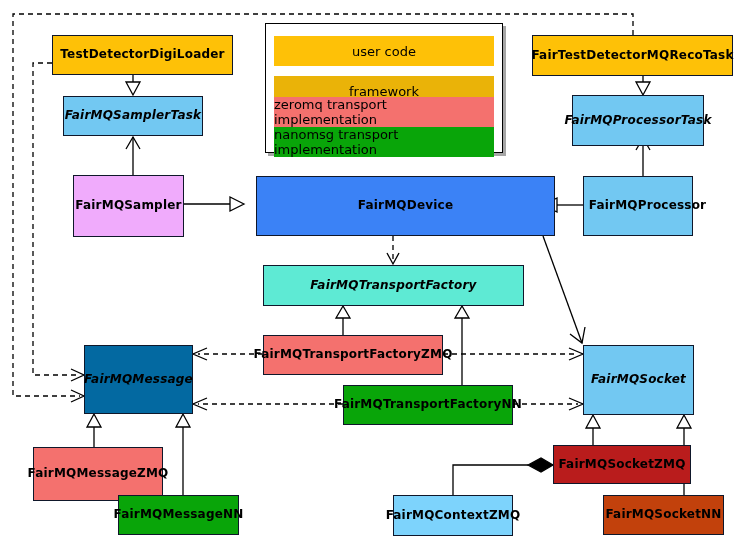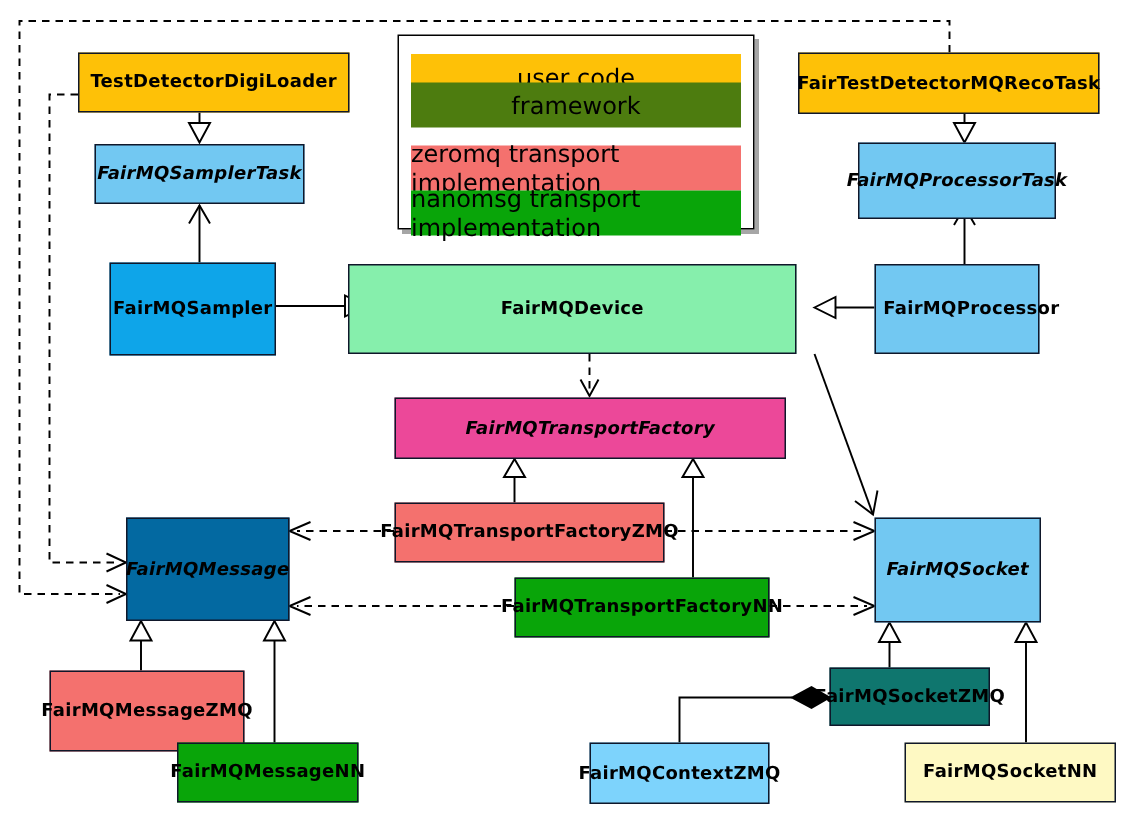--- a/index.html
+++ b/index.html
@@ -15,21 +15,21 @@
   }
   .node.abstract{font-style:italic;}
   #legend{
     position:absolute;z-index:2;left:265px;top:23px;width:238px;height:130px;
     background:#fff;border:1.5px solid #000;box-sizing:border-box;
     box-shadow:3px 3px 0 rgba(0,0,0,0.35);
   }
   .legend-bar{
     position:absolute;left:8px;width:220px;height:30px;
     display:flex;align-items:center;justify-content:center;
-    font-size:16px;font-weight:normal;color:#000;
+    font-size:13px;font-weight:normal;color:#000;
   }
 </style>
 </head>
 <body>
 
 <div id="canvas">
 
   <svg id="wires" width="748" height="549" viewBox="0 0 748 549">
     <g stroke="#000" stroke-width="1.3" fill="none">
 
@@ -137,48 +137,48 @@
         <polyline points="453,495 453,465 528,465"></polyline>
         <polygon points="528,465 541,458 553,465 541,472" fill="#000"></polygon>
       </g>
     </g>
   </svg>
 
   <div id="legend">
     <div class="legend-bar" style="top: 12px; background: rgb(254, 193, 7);">
         <span>user code</span>
       </div>
-    <div class="legend-bar" style="top: 31px; background: #4d7c0f;">
+    <div class="legend-bar" style="top: 52px; background: #eab308;">
         <span>framework</span>
       </div>
     <div class="legend-bar" style="top: 73px; background: rgb(244, 113, 110);">
         <span>zeromq transport implementation</span>
       </div>
     <div class="legend-bar" style="top: 103px; background: rgb(9, 165, 9);">
         <span>nanomsg transport implementation</span>
       </div>
   </div>
 
   <div class="node" style="left: 52px; top: 35px; width: 181px; height: 40px; background: rgb(254, 193, 7);">TestDetectorDigiLoader</div>
   <div class="node abstract" style="left: 63px; top: 96px; width: 140px; height: 40px; background: rgb(114, 200, 242);">FairMQSamplerTask</div>
 
   <div class="node" style="left: 532px; top: 35px; width: 201px; height: 41px; background: rgb(254, 193, 7);">FairTestDetectorMQRecoTask</div>
   <div class="node abstract" style="left: 572px; top: 95px; width: 132px; height: 51px; background: rgb(114, 200, 242);">FairMQProcessorTask</div>
 
-  <div class="node" style="left: 73px; top: 175px; width: 111px; height: 62px; background: #0ea5e9;">FairMQSampler</div>
-  <div class="node" style="left: 232px; top: 176px; width: 299px; height: 60px; background: #86efac;">FairMQDevice</div>
+  <div class="node" style="left: 73px; top: 175px; width: 111px; height: 62px; background: #f0abfc;">FairMQSampler</div>
+  <div class="node" style="left: 256px; top: 176px; width: 299px; height: 60px; background: #3b82f6;">FairMQDevice</div>
   <div class="node" style="left: 583px; top: 176px; width: 110px; height: 60px; background: rgb(114, 200, 242); padding-left: 19px;">FairMQProcessor</div>
 
-  <div class="node abstract" style="left: 263px; top: 265px; width: 261px; height: 41px; background: #ec4899;">FairMQTransportFactory</div>
+  <div class="node abstract" style="left: 263px; top: 265px; width: 261px; height: 41px; background: #5eead4;">FairMQTransportFactory</div>
   <div class="node abstract" style="left: 84px; top: 345px; width: 109px; height: 69px; background: #0369a1;">FairMQMessage</div>
   <div class="node abstract" style="left: 583px; top: 345px; width: 111px; height: 70px; background: rgb(114, 200, 242);">FairMQSocket</div>
 
   <div class="node" style="left: 263px; top: 335px; width: 180px; height: 40px; background: rgb(244, 113, 110);">FairMQTransportFactoryZMQ</div>
   <div class="node" style="left: 343px; top: 385px; width: 170px; height: 40px; background: rgb(9, 165, 9);">FairMQTransportFactoryNN</div>
 
   <div class="node" style="left: 33px; top: 447px; width: 130px; height: 54px; background: rgb(244, 113, 110);">FairMQMessageZMQ</div>
   <div class="node" style="left: 118px; top: 495px; width: 121px; height: 40px; background: rgb(9, 165, 9);">FairMQMessageNN</div>
 
   <div class="node" style="left: 393px; top: 495px; width: 120px; height: 41px; background: #7dd3fc;">FairMQContextZMQ</div>
-  <div class="node" style="left: 553px; top: 445px; width: 107px; height: 39px; background: #0f766e;">FairMQSocketZMQ</div>
-  <div class="node" style="left: 603px; top: 495px; width: 141px; height: 40px; background: #fef9c3;">FairMQSocketNN</div>
+  <div class="node" style="left: 553px; top: 445px; width: 138px; height: 39px; background: #b91c1c;">FairMQSocketZMQ</div>
+  <div class="node" style="left: 603px; top: 495px; width: 121px; height: 40px; background: #c2410c;">FairMQSocketNN</div>
 
 </div>
 
 </body></html>

